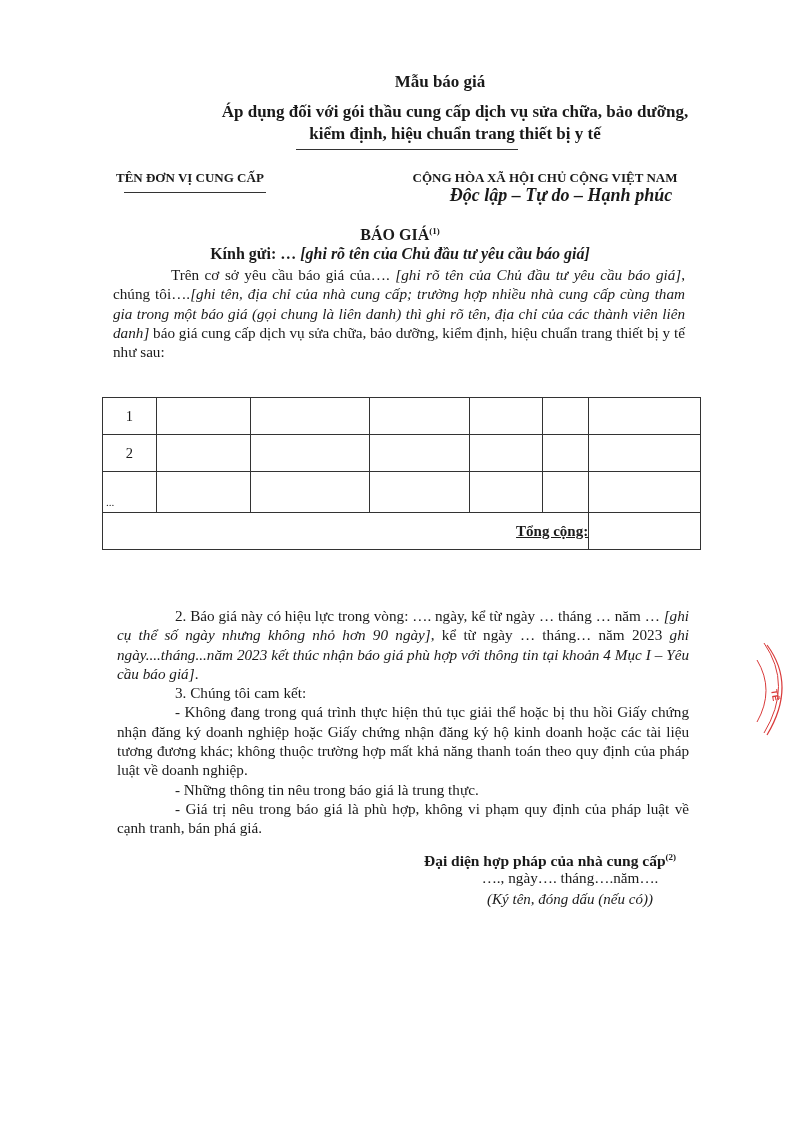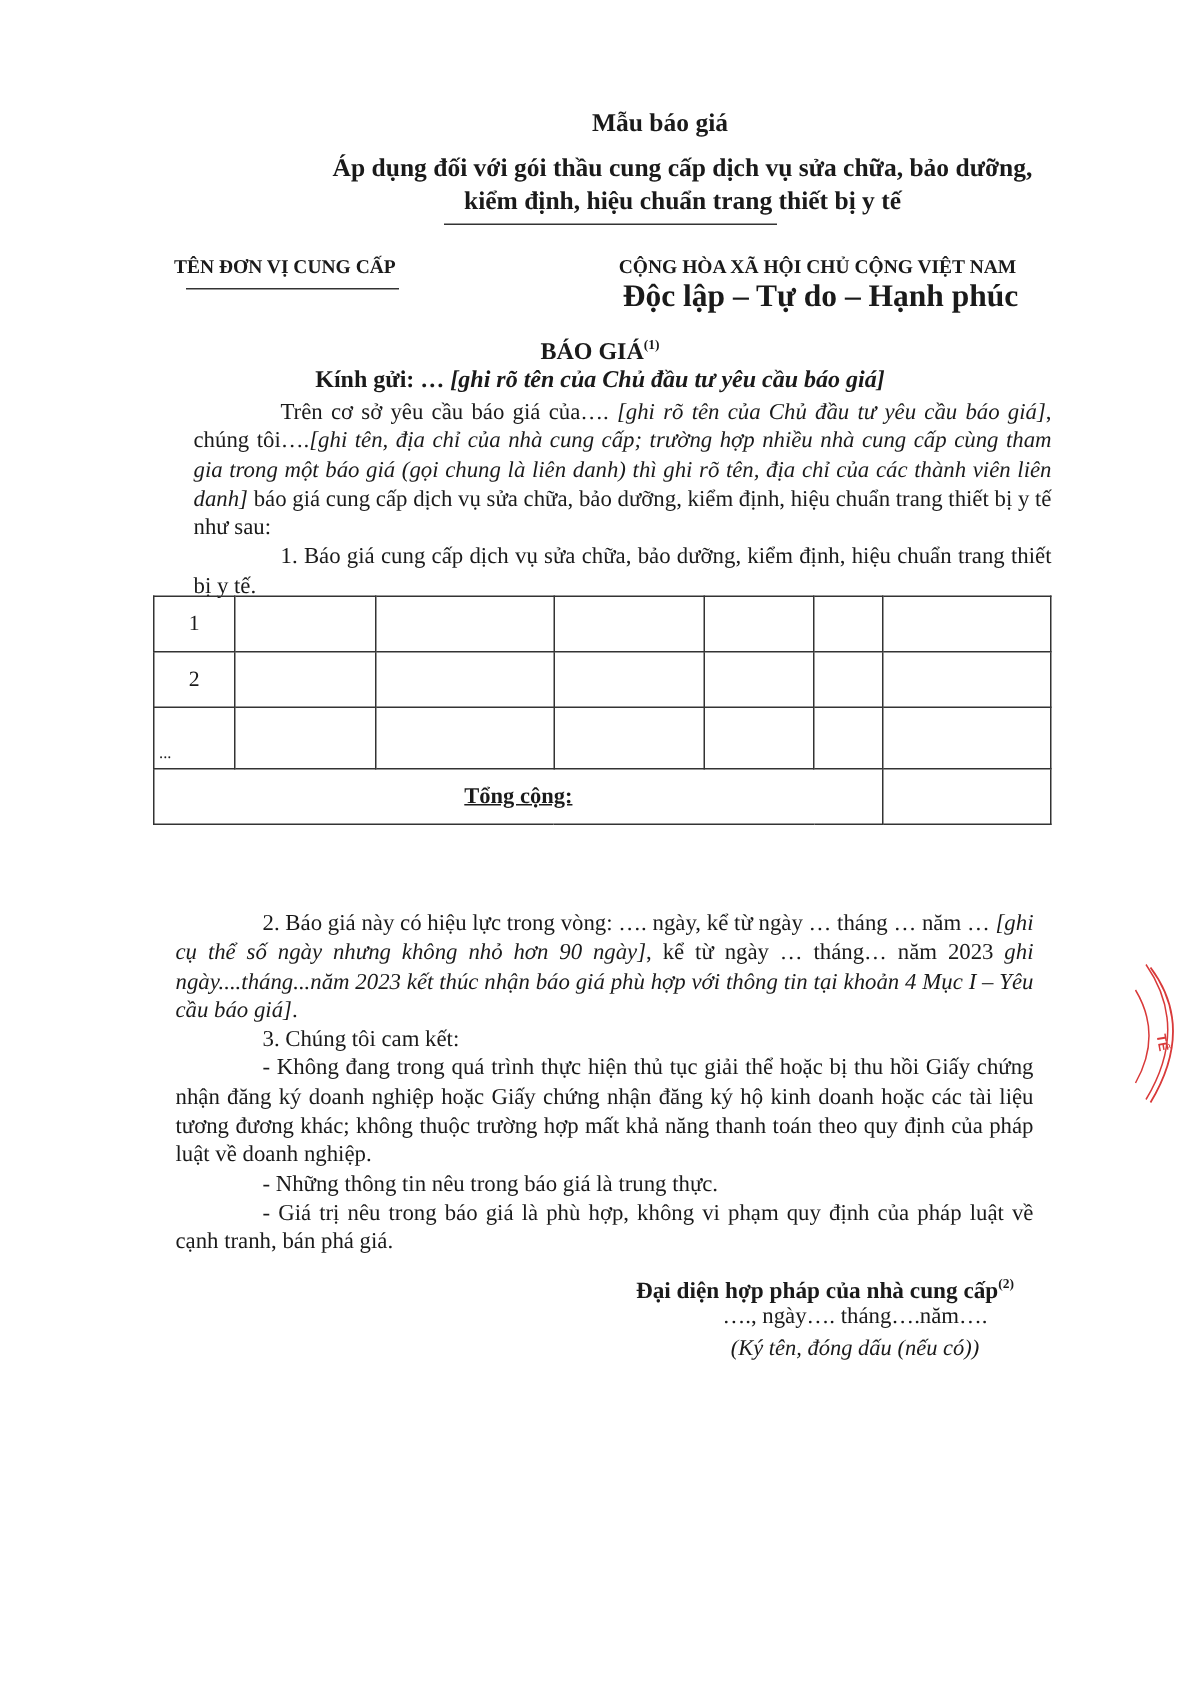--- a/index.html
+++ b/index.html
@@ -26,34 +26,33 @@
 <div class="abs center b" style="left:0;width:800px;top:72px;font-size:17px;margin-left:40px;">Mẫu báo giá</div>
 <div class="abs center b" style="left:190px;width:530px;top:101px;font-size:17px;line-height:22px;">
   <div>Áp dụng đối với gói thầu cung cấp dịch vụ sửa chữa, bảo dưỡng,</div>
   <div>kiểm định, hiệu chuẩn trang thiết bị y tế</div>
 </div>
 <div class="line" style="left:296px;top:149px;width:222px;"></div>
 
 <div class="abs b" style="left:116px;top:170px;font-size:13px;">TÊN ĐƠN VỊ CUNG CẤP</div>
 <div class="line" style="left:124px;top:192px;width:142px;"></div>
 <div class="abs b center" style="left:380px;width:330px;top:170px;font-size:13px;">CỘNG HÒA XÃ HỘI CHỦ CỘNG VIỆT NAM</div>
-<div class="abs b center" style="left:382px;width:330px;top:185px;font-size:21px;">Độc lập – Tự do – Hạnh phúc</div>
+<div class="abs b center" style="left:396px;width:330px;top:185px;font-size:18px;font-style:italic;">Độc lập – Tự do – Hạnh phúc</div>
 
 <div class="abs center b" style="left:0;width:800px;top:226px;font-size:16px;">
   <span>BÁO GIÁ</span><span class="sup">(1)</span>
 </div>
 <div class="abs center" style="left:0;width:800px;top:245px;font-size:16px;">
   <span class="b">Kính gửi: … </span><span class="b i">[ghi rõ tên của Chủ đầu tư yêu cầu báo giá]</span>
 </div>
 
-<div class="abs" style="left:129px;top:265px;width:572px;">
+<div class="abs" style="left:113px;top:265px;width:572px;">
   <p class="txt ind">
     <span>Trên cơ sở yêu cầu báo giá của…. </span><span class="i">[ghi rõ tên của Chủ đầu tư yêu cầu báo giá]</span><span>, chúng tôi….</span><span class="i">[ghi tên, địa chỉ của nhà cung cấp; trường hợp nhiều nhà cung cấp cùng tham gia trong một báo giá (gọi chung là liên danh) thì ghi rõ tên, địa chỉ của các thành viên liên danh]</span><span> báo giá cung cấp dịch vụ sửa chữa, bảo dưỡng, kiểm định, hiệu chuẩn trang thiết bị y tế như sau:</span>
   </p>
-  <p class="txt ind">1. Báo giá cung cấp dịch vụ sửa chữa, bảo dưỡng, kiểm định, hiệu chuẩn trang thiết bị y tế.</p>
 </div>
 
 <table class="q">
   <colgroup>
     <col style="width:54px">
       <col style="width:94px">
       <col style="width:119px">
       <col style="width:101px">
       <col style="width:73px">
       <col style="width:46px">
@@ -81,21 +80,21 @@
   <tr>
     <td style="text-align:left;vertical-align:bottom;padding:0 0 4px 3px;font-size:11px;">...</td>
     <td></td>
     <td></td>
     <td></td>
     <td></td>
     <td></td>
     <td></td>
   </tr>
   <tr>
-    <td colspan="6" style="text-align:center;padding-left:0;font-weight:bold;text-decoration:underline;font-size:15px;">Tổng cộng:</td>
+    <td colspan="6" style="text-align:right;padding-left:0;font-weight:bold;text-decoration:underline;font-size:15px;">Tổng cộng:</td>
     <td></td>
   </tr>
 </tbody>
   </table>
 
 <div class="abs" style="left:117px;top:606px;width:572px;">
   <p class="txt ind">
     <span>2. Báo giá này có hiệu lực trong vòng: …. ngày, kể từ ngày … tháng … năm … </span><span class="i">[ghi cụ thể số ngày nhưng không nhỏ hơn 90 ngày]</span><span>, kể từ ngày … tháng… năm 2023 </span><span class="i">ghi ngày....tháng...năm 2023 kết thúc nhận báo giá phù hợp với thông tin tại khoản 4 Mục I – Yêu cầu báo giá]</span><span>.</span>
   </p>
   <p class="txt ind">3. Chúng tôi cam kết:</p>

